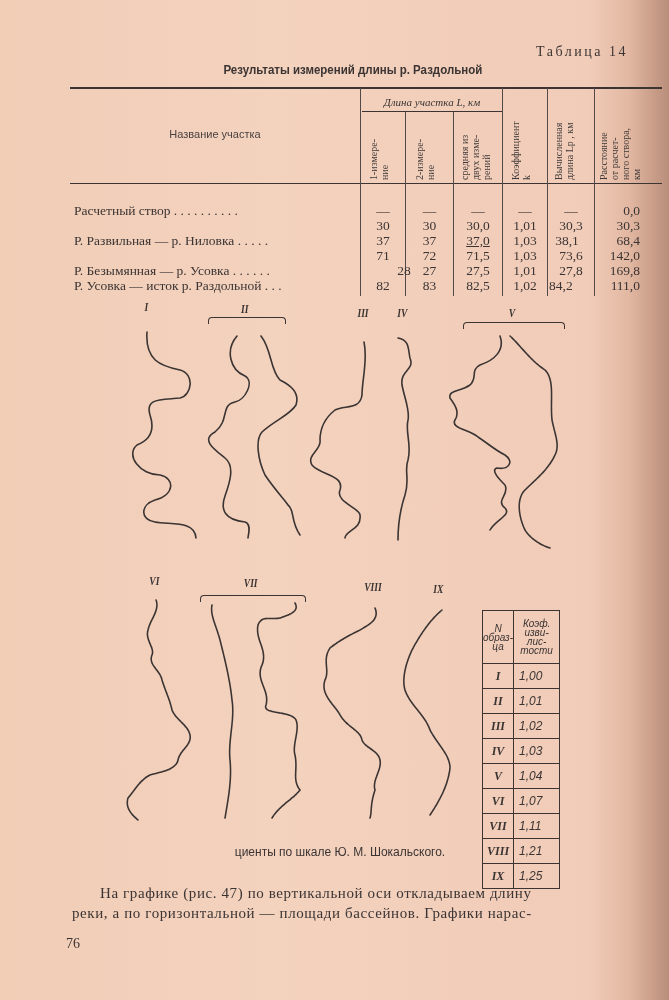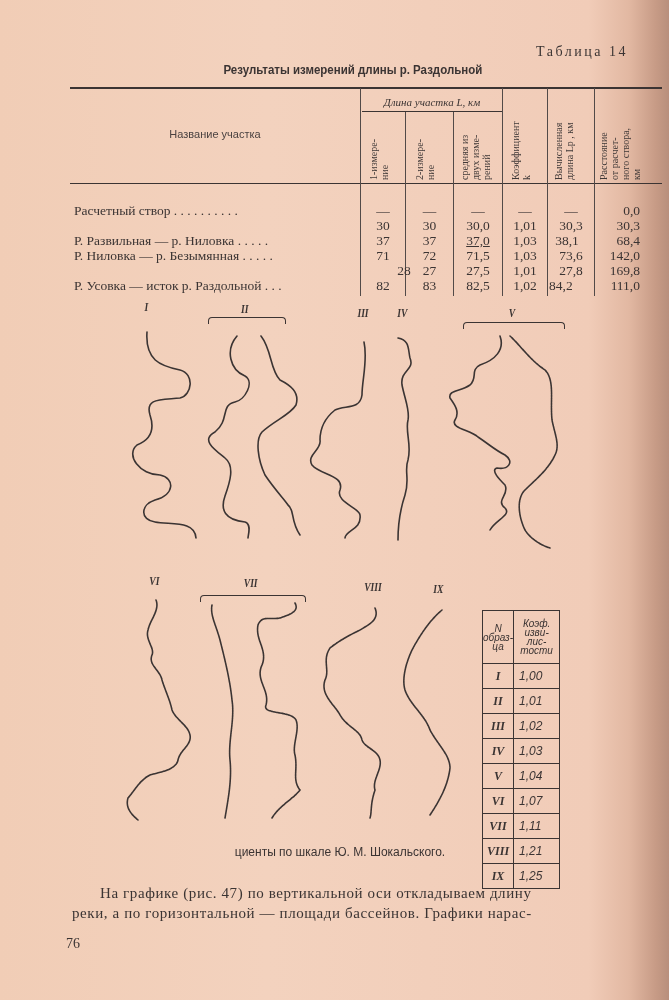--- a/index.html
+++ b/index.html
@@ -92,29 +92,29 @@
 <div class="row" style="top:234px;">
   <span class="name">Р. Развильная — р. Ниловка . . . . .</span>
   <span class="c" style="left:362px;width:42px;">37</span>
   <span class="c" style="left:407px;width:45px;">37</span>
   <span class="c" style="left:455px;width:46px;text-decoration:underline;">37,0</span>
   <span class="c" style="left:504px;width:42px;">1,03</span>
   <span class="c" style="left:549px;width:36px;">38,1</span>
   <span class="r" style="left:596px;width:44px;">68,4</span>
 </div>
 <div class="row" style="top:249px;">
-  <span class="name">Р. Ниловка — р. Безымянная . . . . .</span>
   <span class="c" style="left:362px;width:42px;">71</span>
   <span class="c" style="left:407px;width:45px;">72</span>
   <span class="c" style="left:455px;width:46px;">71,5</span>
   <span class="c" style="left:504px;width:42px;">1,03</span>
   <span class="c" style="left:549px;width:44px;">73,6</span>
   <span class="r" style="left:596px;width:44px;">142,0</span>
 </div>
 <div class="row" style="top:264px;">
+  <span class="name">Р. Безымянная — р. Усовка . . . . . .</span>
   <span class="c" style="left:384px;width:40px;">28</span>
   <span class="c" style="left:407px;width:45px;">27</span>
   <span class="c" style="left:455px;width:46px;">27,5</span>
   <span class="c" style="left:504px;width:42px;">1,01</span>
   <span class="c" style="left:549px;width:44px;">27,8</span>
   <span class="r" style="left:596px;width:44px;">169,8</span>
 </div>
 <div class="row" style="top:279px;">
   <span class="name">Р. Усовка — исток р. Раздольной . . .</span>
   <span class="c" style="left:362px;width:42px;">82</span>

